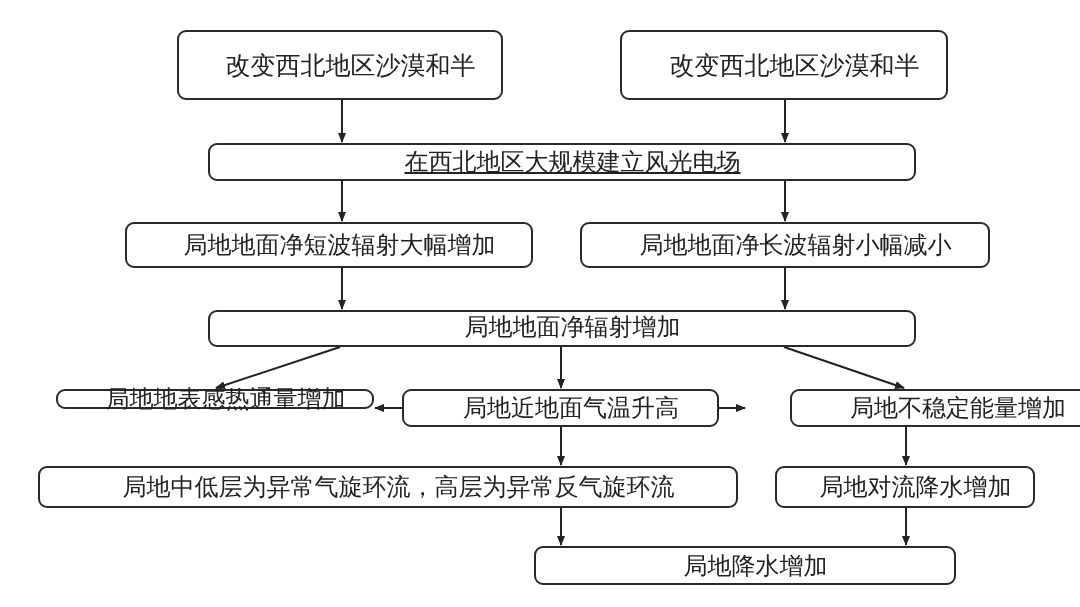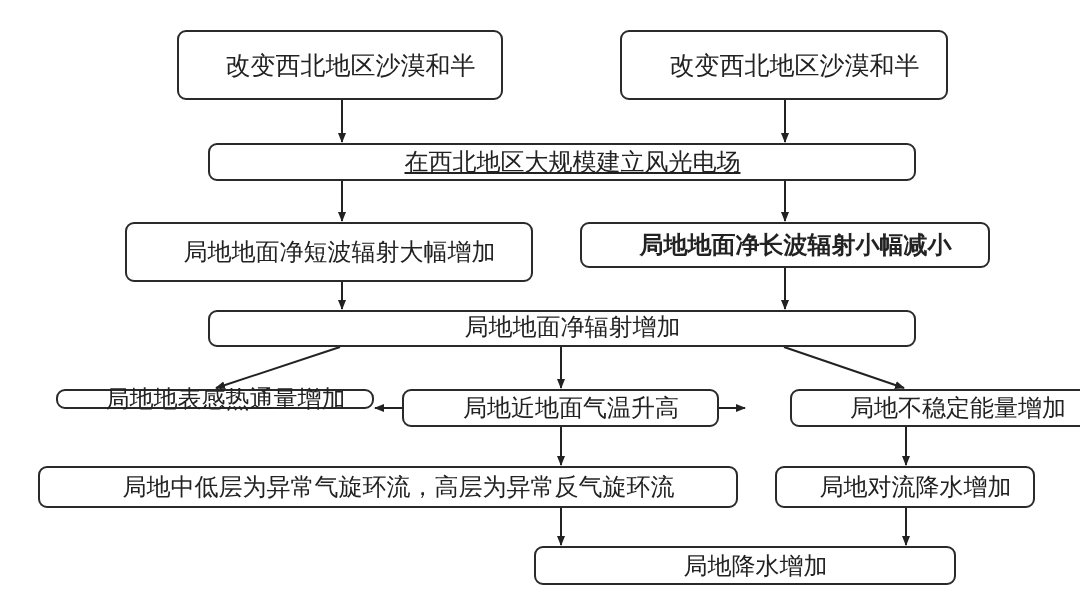--- a/index.html
+++ b/index.html
@@ -45,25 +45,25 @@
 </div>
 
 <div class="box two-line" style="left:620px; top:30px; width:328px; height:70px;">
   <span>改变西北地区沙漠和半</span>
 </div>
 
 <div class="box" style="left:208px; top:143px; width:708px; height:38px;text-decoration:underline;">
   <span>在西北地区大规模建立风光电场</span>
 </div>
 
-<div class="box" style="left:125px; top:222px; width:408px; height:60px;">
+<div class="box" style="left:125px; top:222px; width:408px; height:46px;">
   <span>局地地面净短波辐射大幅增加</span>
 </div>
 
-<div class="box" style="left:580px; top:222px; width:410px; height:46px;font-weight:bold;">
+<div class="box" style="left:580px; top:222px; width:410px; height:46px;">
   <span>局地地面净长波辐射小幅减小</span>
 </div>
 
 <div class="box" style="left:208px; top:310px; width:708px; height:37px;font-family:Liberation Mono, monospace;">
   <span>局地地面净辐射增加</span>
 </div>
 
 <div class="box" style="left:56px; top:389px; width:318px; height:20px;">
   <span>局地地表感热通量增加</span>
 </div>

